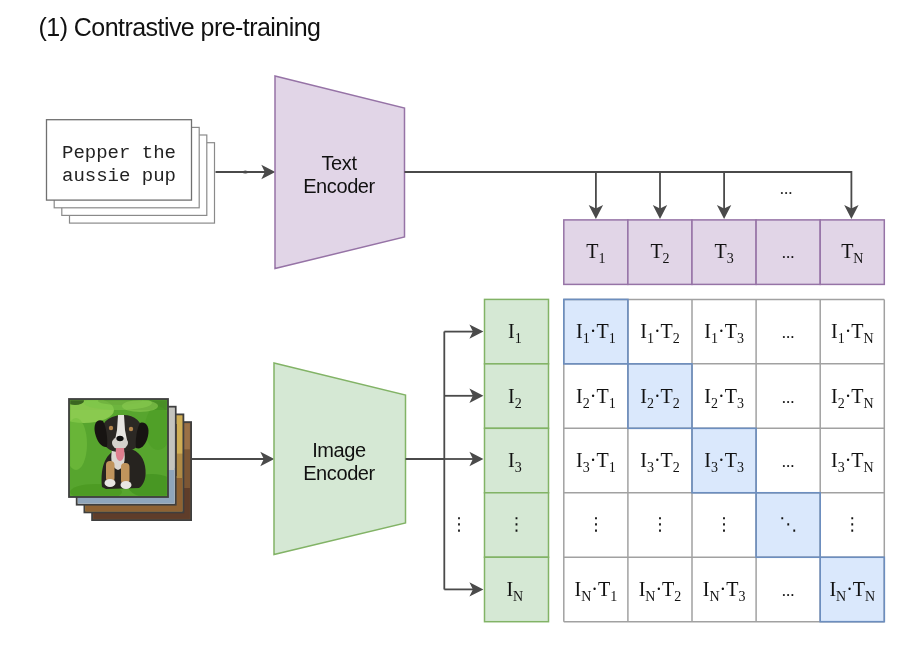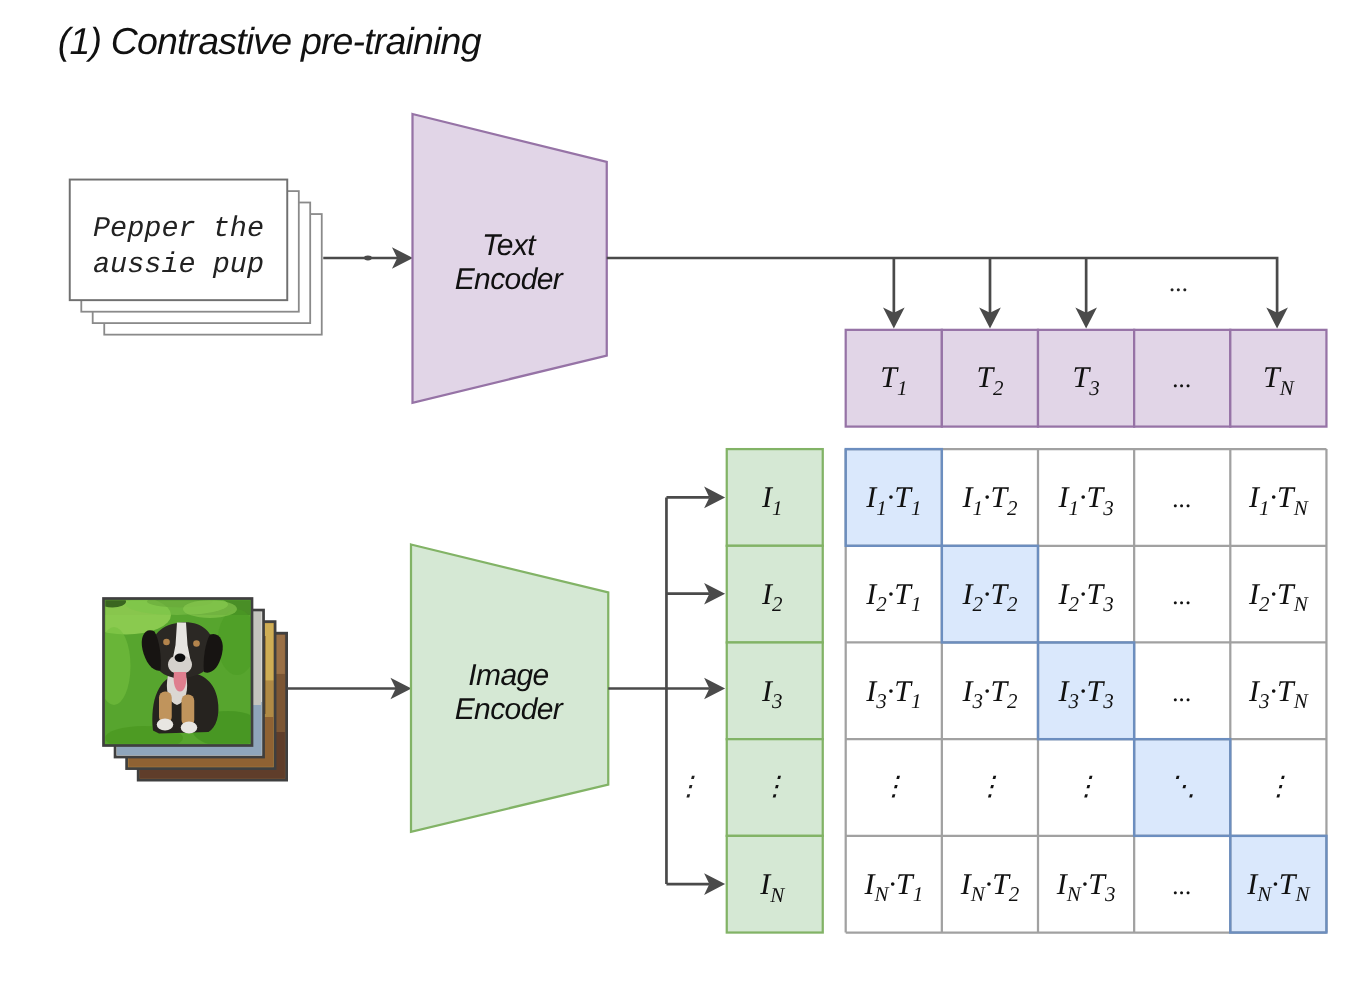--- a/index.html
+++ b/index.html
@@ -1,16 +1,16 @@
 <!DOCTYPE html>
 <html><head>
 <meta charset="utf-8">
 <style>
   html,body{margin:0;padding:0;background:#ffffff;}
-  #page{position:relative;width:906px;height:654px;overflow:hidden;background:#ffffff;font-style:italic;}
+  #page{position:relative;width:906px;height:654px;overflow:hidden;background:#ffffff;}
 </style>
 </head>
 <body>
 <div id="page">
 <svg width="906" height="654" viewBox="0 0 906 654" font-family="Liberation Serif, serif">
   <rect x="0" y="0" width="906" height="654" fill="#ffffff"></rect>
 
   <text x="38.5" y="36" font-family="Liberation Sans, sans-serif" font-size="25" letter-spacing="-0.55" fill="#111111">(1) Contrastive pre-training</text>
 
   <g stroke="#8a8a8a" stroke-width="1.2" fill="#ffffff">

